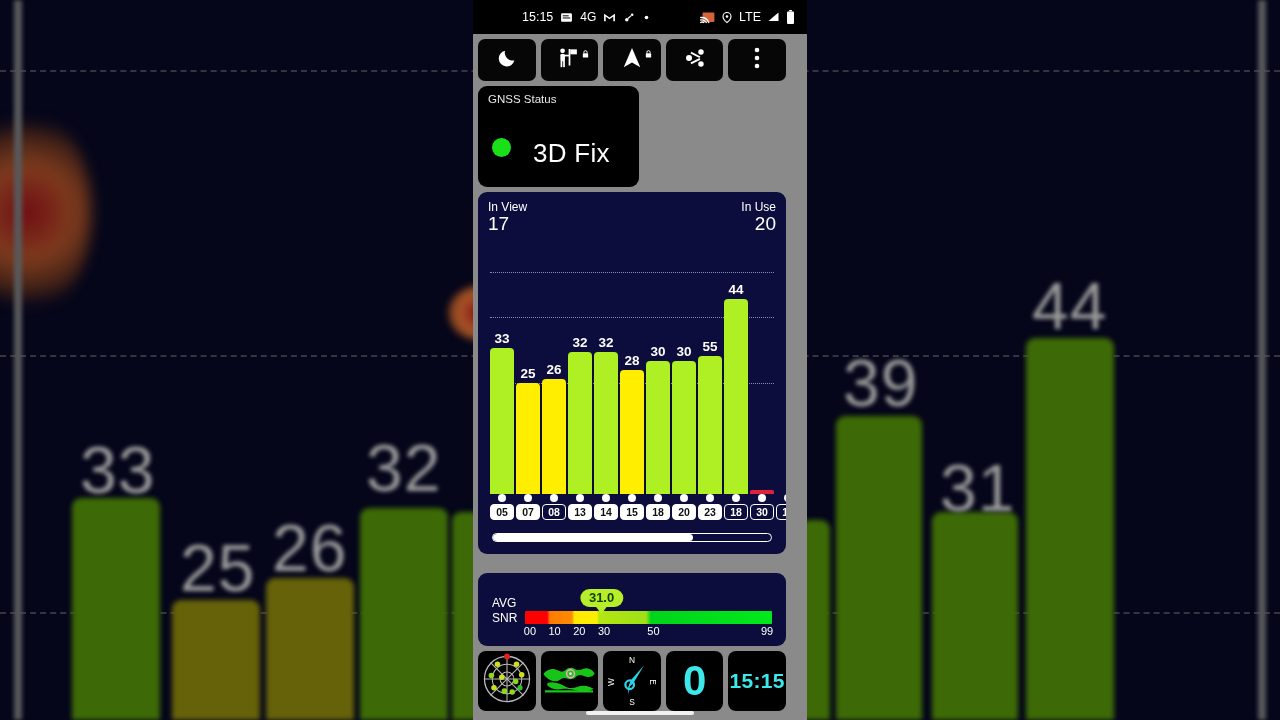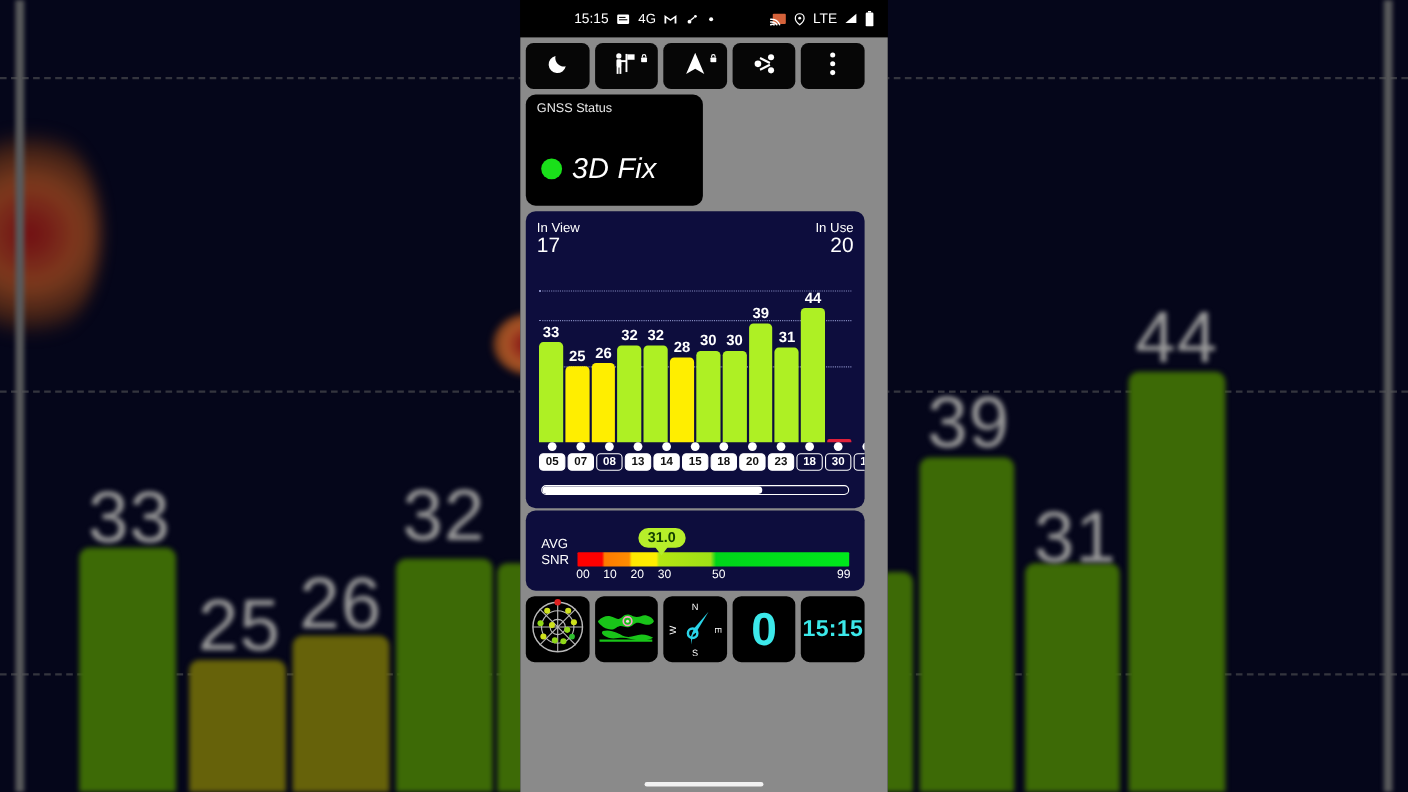--- a/index.html
+++ b/index.html
@@ -57,32 +57,32 @@
   .lockbadge {
     position:absolute; top:5px; right:9px; width:7px; height:8px;
   }
 
   
   .cards { display:flex; gap:6px; margin-top:5px; }
   .card { background:#000; border-radius:9px; position:relative; height:101px; padding:7px 10px; }
   .card.gnss { flex:0 0 161px; }
   .card.acc  { flex:1; }
   .card-title { color:#e9e9e9; font-size:11.5px; }
-  .fixrow { position:absolute; left:14px; bottom:18px; display:flex; align-items:center; gap:9px;font-style:italic; }
+  .fixrow { position:absolute; left:14px; bottom:18px; display:flex; gap:22px; }
   .fixdot { width:19px; height:19px; border-radius:50%; background:#1ae01a; }
   .fixtext { color:#fff; font-size:26px; letter-spacing:.3px; }
   .accval {
     position:absolute; right:18px; bottom:-6px;
     color:#3ce8ea; font-size:82px; font-weight:bold; line-height:1;
   }
 
   
   .chartpanel {
     margin-top:5px; background:#0d0d3d; border-radius:9px;
-    height:270px; position:relative; padding:8px 10px 0 10px; overflow:hidden;
+    height:362px; position:relative; padding:8px 10px 0 10px; overflow:hidden;
   }
   .chead { display:flex; justify-content:space-between; color:#fff; }
   .chead .lbl { font-size:12px; }
   .chead .num { font-size:19px; line-height:1.05; }
   .chead .r { text-align:right; }
 
   .plot { position:absolute; left:12px; right:12px; top:58px; bottom:60px; }
   .gline { position:absolute; left:0; right:0; height:0; border-top:1px dotted #9aa0d8; opacity:.85; }
 
   .bars { position:absolute; left:0; right:0; bottom:0; top:0; display:flex; gap:2px; align-items:flex-end; }
@@ -104,21 +104,21 @@
   .satbadge.outline { background:#0d0d3d; color:#fff; border:1.3px solid #fff; }
 
   .scrollbar {
     position:absolute; left:14px; right:14px; bottom:12px; height:9px;
     border-radius:5px; border:1.2px solid #fff; background:#0d0d3d; overflow:hidden;
   }
   .scrollthumb { height:100%; background:#fff; border-radius:5px; }
 
   
   .snrpanel {
-    margin-top:2px; background:#0d0d3d; border-radius:9px; height:73px;
+    margin-top:19px; background:#0d0d3d; border-radius:9px; height:73px;
     position:relative; padding:8px 12px;
   }
   .snrlabels { position:absolute; left:14px; top:23px; color:#fff; font-size:12px; line-height:15px; }
   .snrbarwrap { position:absolute; left:47px; right:14px; top:38px; }
   .snrbar {
     height:13px; border-radius:1px;
     background:linear-gradient(to right,
       #ff0000 0%, #ff0000 9%,
       #ff7a00 10%, #ff8c00 19%,
       #ffe800 20%, #ffee00 29%,
@@ -375,25 +375,21 @@
               </div>
               <div class="bcol">
                 <div class="blabel" style="bottom: calc(54.5455% + 2px);">30</div>
                 <div class="bar" style="height: 54.5455%; background: rgb(174, 240, 36);"></div>
               </div>
               <div class="bcol">
                 <div class="blabel" style="bottom: calc(54.5455% + 2px);">30</div>
                 <div class="bar" style="height: 54.5455%; background: rgb(174, 240, 36);"></div>
               </div>
               <div class="bcol">
-                <div class="blabel" style="bottom: calc(70.9091% + 2px);">39</div>
-                <div class="bar" style="height: 70.9091%; background: rgb(174, 240, 36);"></div>
-              </div>
-              <div class="bcol">
-                <div class="blabel" style="bottom: calc(56.3636% + 2px);">31</div>
+                <div class="blabel" style="bottom: calc(56.3636% + 2px);">55</div>
                 <div class="bar" style="height: 56.3636%; background: rgb(174, 240, 36);"></div>
               </div>
               <div class="bcol">
                 <div class="blabel" style="bottom: calc(80% + 2px);">44</div>
                 <div class="bar" style="height: 80%; background: rgb(174, 240, 36);"></div>
               </div>
               <div class="bcol">
                 <div class="bar" style="height: 1.81818%; background: rgb(224, 32, 58); border-radius: 2px 2px 0px 0px;"></div>
               </div>
             </div>

